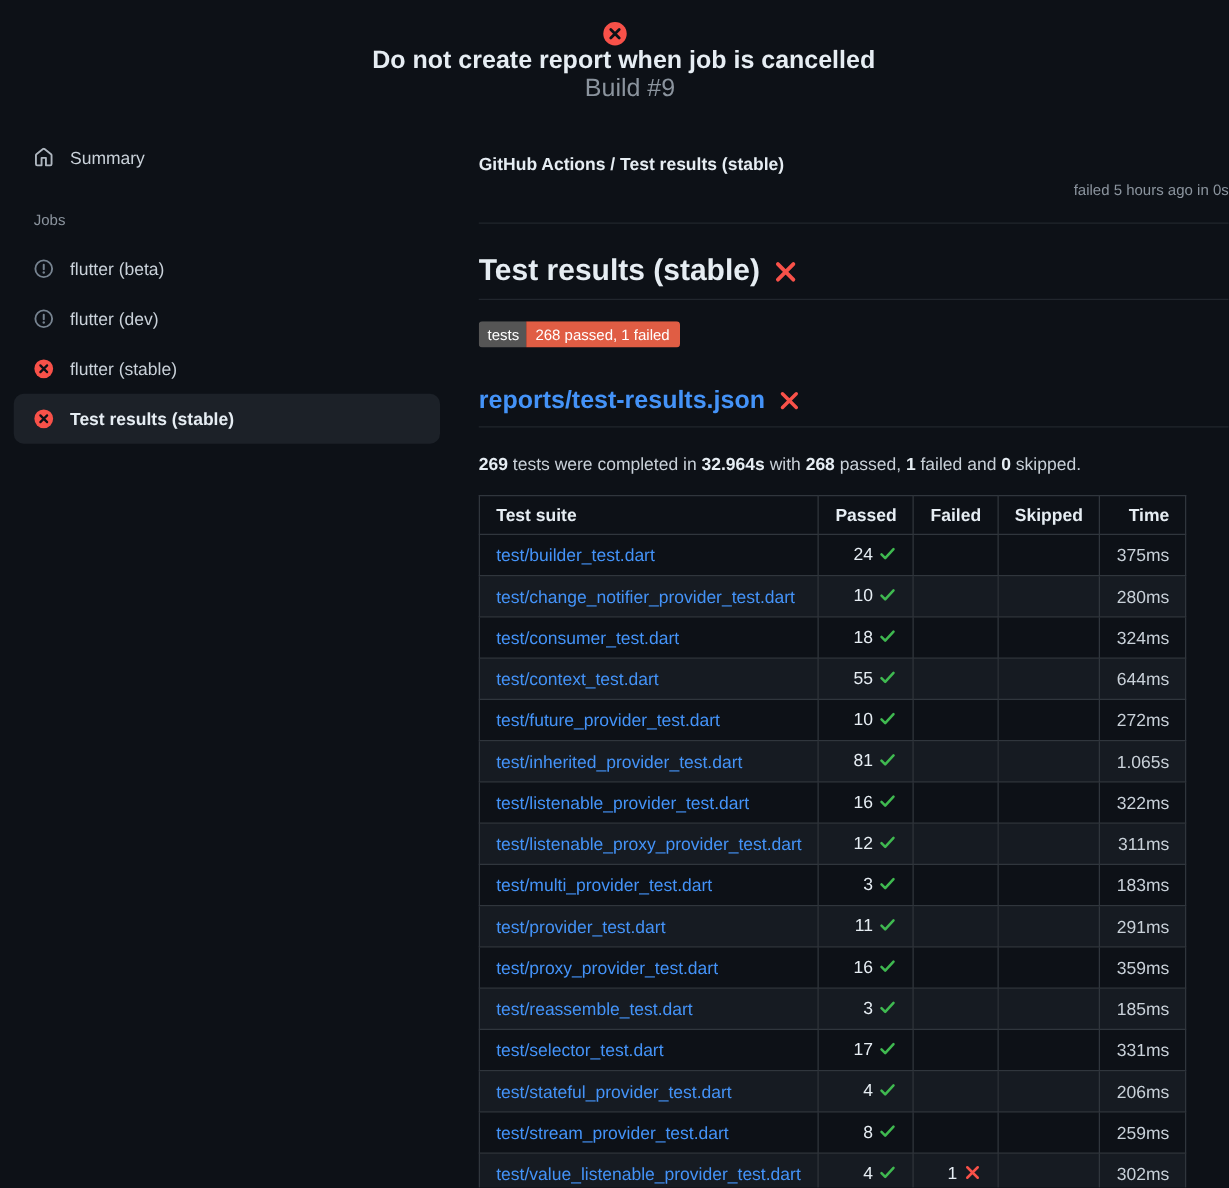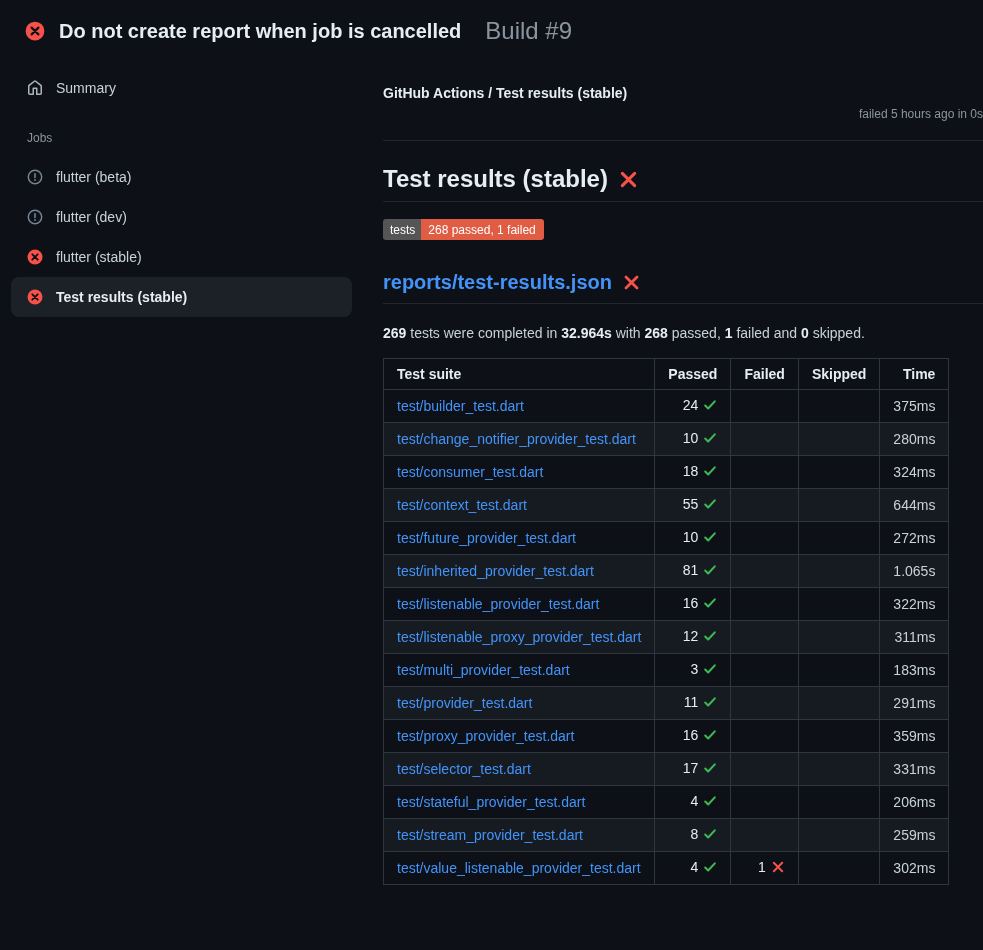--- a/index.html
+++ b/index.html
@@ -18,24 +18,24 @@
     --badge-l:#555555;
     --badge-r:#e05d44;
   }
   *{box-sizing:border-box;}
   html,body{margin:0;padding:0;}
   body{
     width:983px;height:950px;overflow:hidden;
     background:var(--canvas);color:var(--fg);
     font-family:"Liberation Sans", sans-serif;font-size:14px;
   }
-  .app-header{display:flex;align-items:center;padding:17px 24px 10px 25px;}
+  .app-header{display:flex;align-items:center;padding:17px 24px 10px 25px;flex-direction:column;}
   .app-header .status-ico{flex:none;display:inline-flex;}
   .app-title{font-size:20px;font-weight:700;color:var(--fg-bright);margin-left:14px;white-space:nowrap;}
-  .app-build{font-size:24px;color:var(--fg-muted);margin-left:24px;white-space:nowrap;}
+  .app-build{font-size:20px;color:var(--fg-muted);margin-left:24px;white-space:nowrap;}
 
   .layout{display:flex;align-items:flex-start;}
   .sidebar{width:383px;flex:none;padding-top:16px;}
   .summary-item{display:flex;align-items:center;gap:13px;padding:6px 16px 6px 27px;height:34px;cursor:pointer;color:var(--fg);}
   .jobs-label{color:var(--fg-muted);font-size:12px;padding:0 16px 0 27px;margin-top:26px;}
   .jobs-list{margin-top:12px;}
   .job-item{display:flex;align-items:center;gap:13px;margin:0 31px 0 11px;padding:10px 8px 10px 16px;border-radius:8px;height:40px;cursor:pointer;color:var(--fg);}
   .job-item.selected{background:var(--selected);color:var(--fg-bright);font-weight:700;}
   .ico{display:inline-flex;flex:none;}
 
@@ -274,20 +274,29 @@
           <tr>
             <td><a>test/proxy_provider_test.dart</a></td>
             <td class="num"><span>16</span><span class="cell-ico"><svg width="14" height="14" viewBox="0 0 16 16">
                   <path d="M2.5 8.6l3.4 3.4 7.6-8.2" stroke="#3fb950" stroke-width="2.3" stroke-linecap="round" stroke-linejoin="round" fill="none"></path>
                 </svg></span></td>
             <td class="num"></td>
             <td class="num"></td>
             <td class="time">359ms</td>
           </tr>
           <tr>
+            <td><a>test/reassemble_test.dart</a></td>
+            <td class="num"><span>3</span><span class="cell-ico"><svg width="14" height="14" viewBox="0 0 16 16">
+                  <path d="M2.5 8.6l3.4 3.4 7.6-8.2" stroke="#3fb950" stroke-width="2.3" stroke-linecap="round" stroke-linejoin="round" fill="none"></path>
+                </svg></span></td>
+            <td class="num"></td>
+            <td class="num"></td>
+            <td class="time">185ms</td>
+          </tr>
+          <tr>
             <td><a>test/selector_test.dart</a></td>
             <td class="num"><span>17</span><span class="cell-ico"><svg width="14" height="14" viewBox="0 0 16 16">
                   <path d="M2.5 8.6l3.4 3.4 7.6-8.2" stroke="#3fb950" stroke-width="2.3" stroke-linecap="round" stroke-linejoin="round" fill="none"></path>
                 </svg></span></td>
             <td class="num"></td>
             <td class="num"></td>
             <td class="time">331ms</td>
           </tr>
           <tr>
             <td><a>test/stateful_provider_test.dart</a></td>

